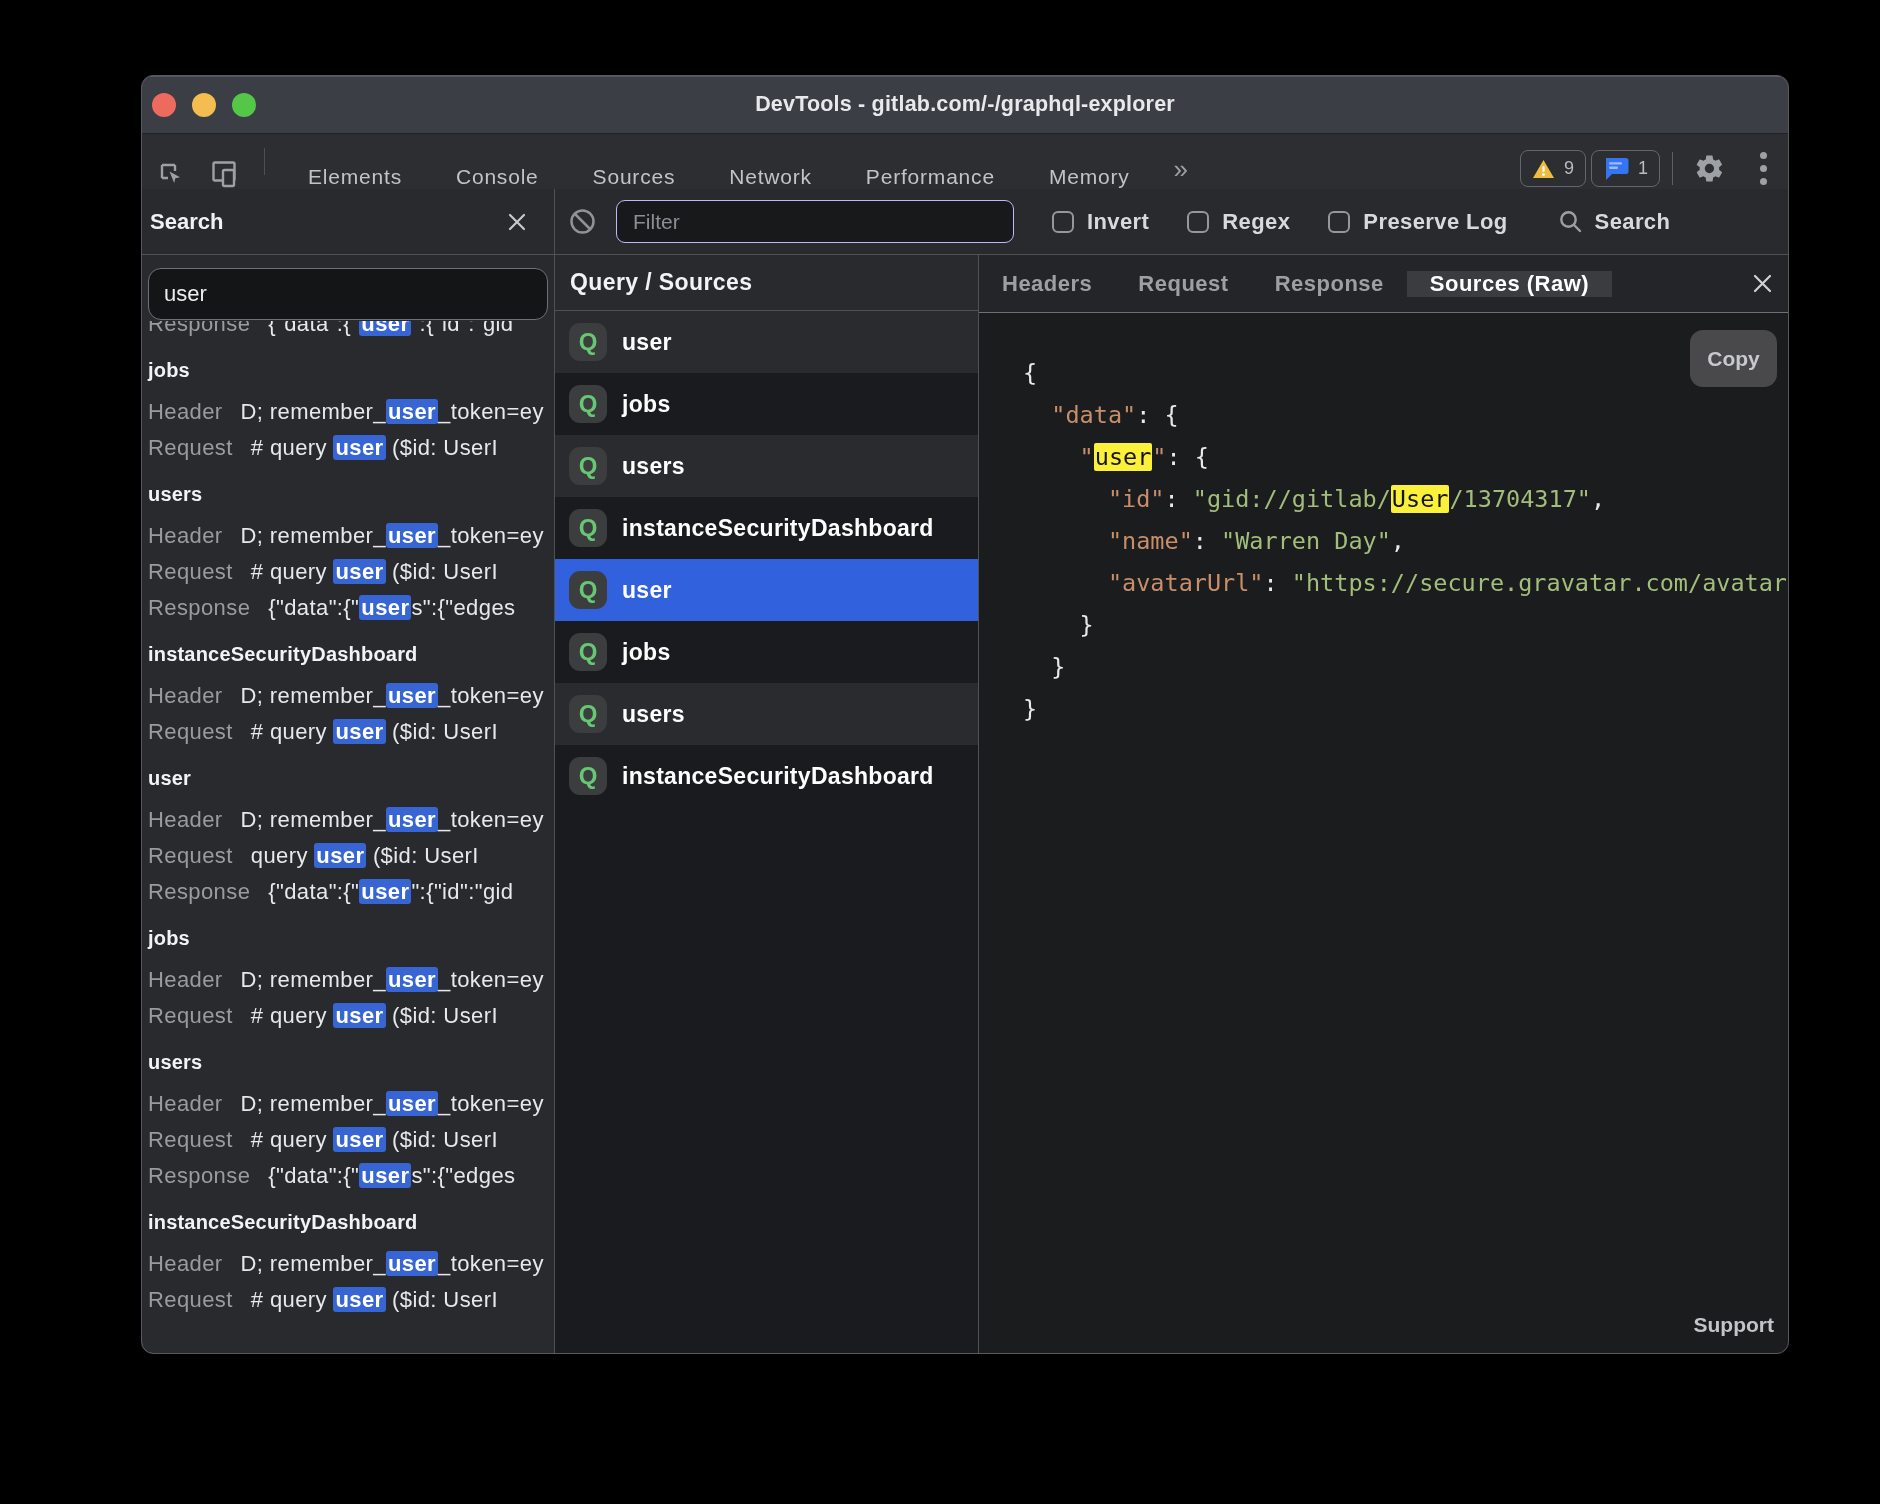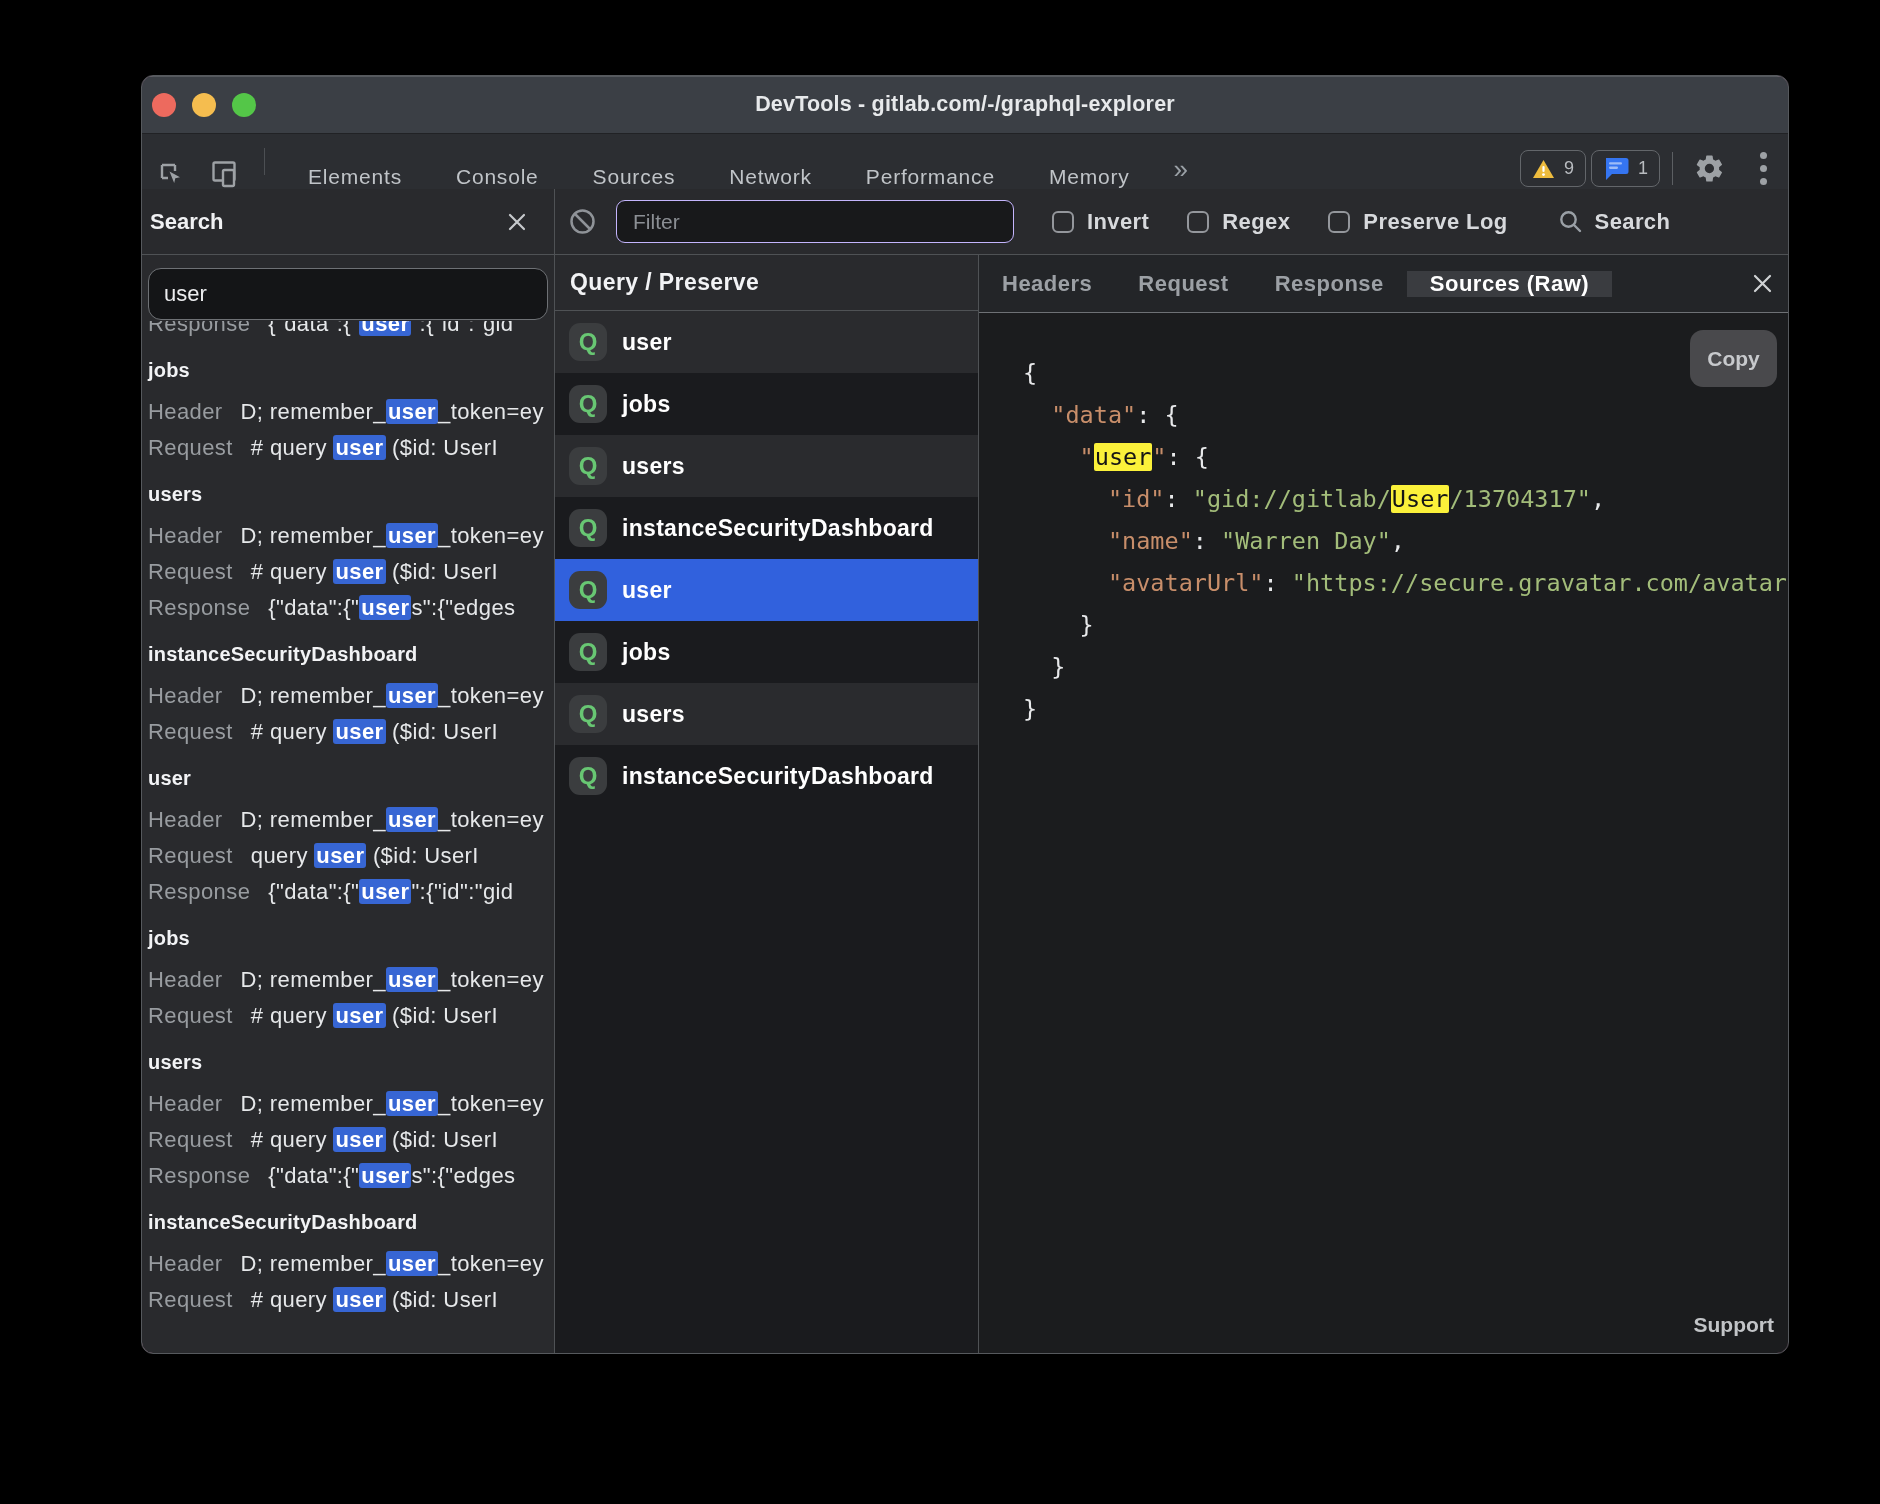--- a/index.html
+++ b/index.html
@@ -238,21 +238,21 @@
           <svg width="25" height="25" viewBox="0 0 25 25" fill="none">
             <circle cx="10.5" cy="10.5" r="7.2" stroke="#9aa0a6" stroke-width="2.4"></circle>
             <path d="M16 16 L22 22" stroke="#9aa0a6" stroke-width="2.4" stroke-linecap="round"></path>
           </svg>
           <span class="cb-label">Search</span>
         </span>
       </div>
 
       <div class="cols">
         <div class="mid">
-          <div class="mid-header">Query / Preserve</div>
+          <div class="mid-header">Query / Sources</div>
           <div id="query-rows">
               <div class="q-row alt">
                 <span class="q-badge">Q</span>
                 <span class="q-label">user</span>
               </div>
               <div class="q-row">
                 <span class="q-badge">Q</span>
                 <span class="q-label">jobs</span>
               </div>
               <div class="q-row alt">

